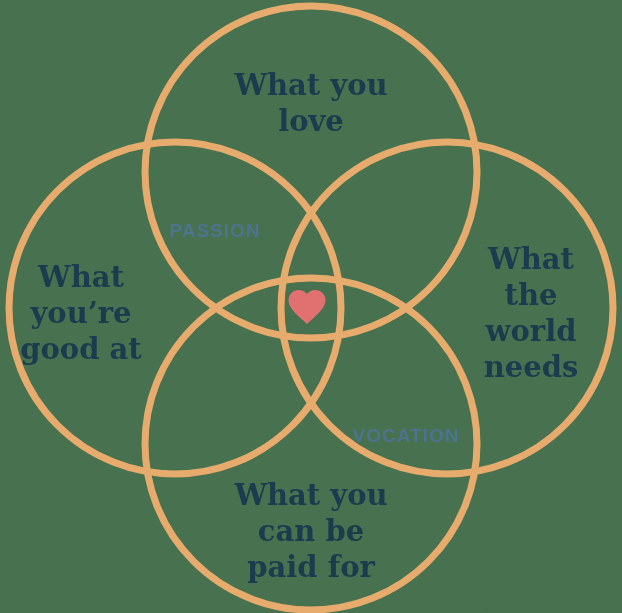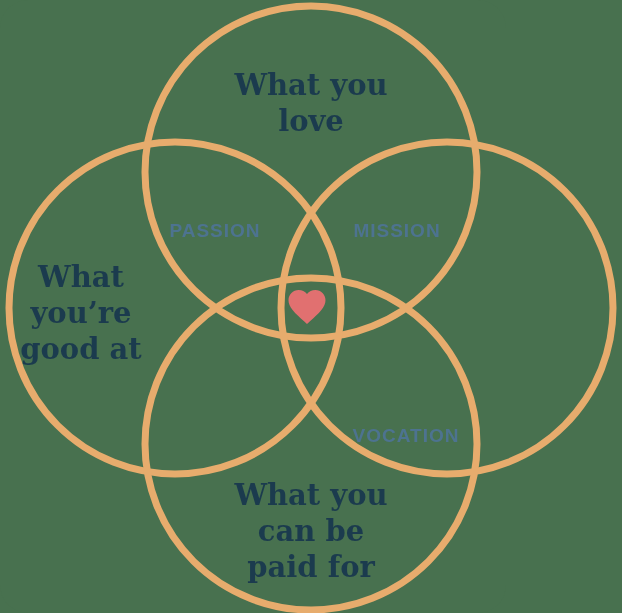--- a/index.html
+++ b/index.html
@@ -77,25 +77,27 @@
     <path class="heart-path" transform="translate(284.8,284.5) scale(1.85)" d="M12 21.35l-1.45-1.32C5.4 15.36 2 12.28 2 8.5 2 5.42 4.42 3 7.5 3c1.74 0 3.41.81 4.5 2.09C13.09 3.81 14.76 3 16.5 3 19.58 3 22 5.42 22 8.5c0 3.78-3.4 6.86-8.55 11.54L12 21.35z"></path>
   </svg>
 
   <div class="circle-label pos-top">What you
 love</div>
 
   <div class="circle-label pos-left">What
 you’re
 good at</div>
 
+  <div class="circle-label pos-right">What the
+world
+needs</div>
 
   <div class="circle-label pos-bottom">What you
 can be
 paid for</div>
 
   <div class="overlap-label pos-passion">PASSION</div>
 
-  <div class="overlap-label pos-mission">MISSION</div>
 
 
   <div class="overlap-label pos-vocation">VOCATION</div>
 
 </div>
 
 </body></html>

